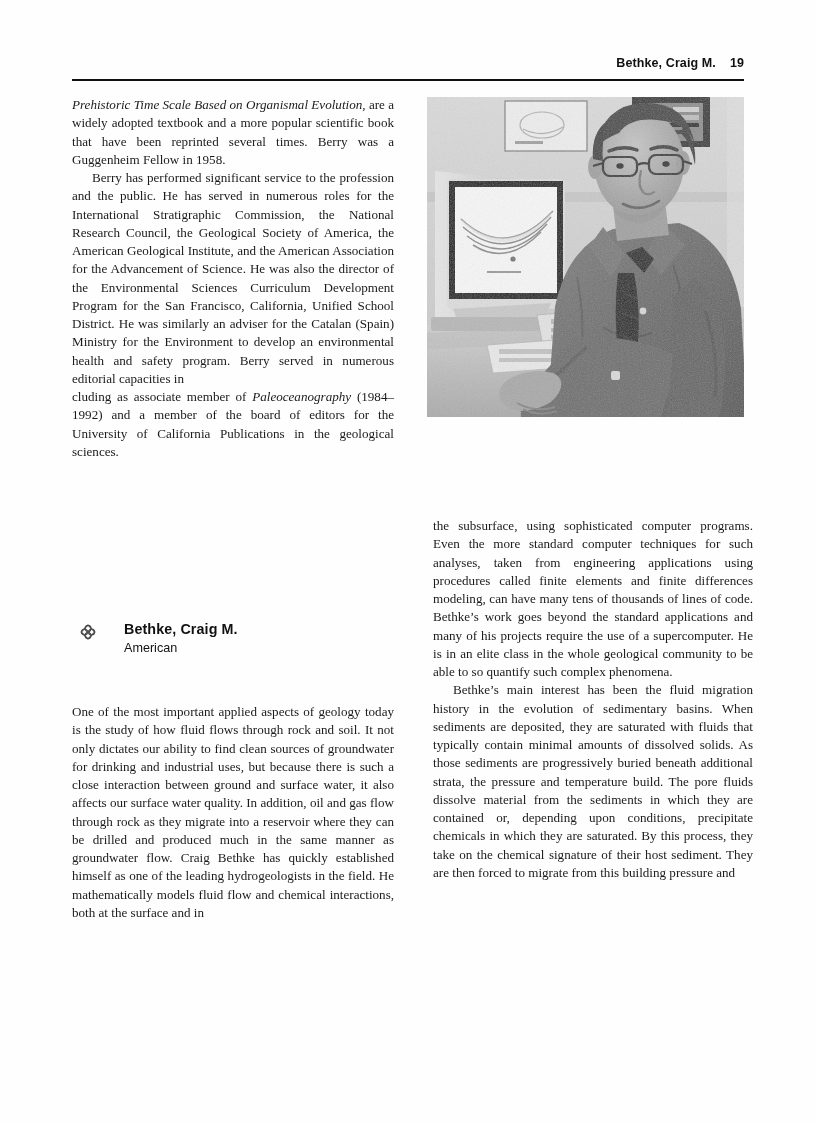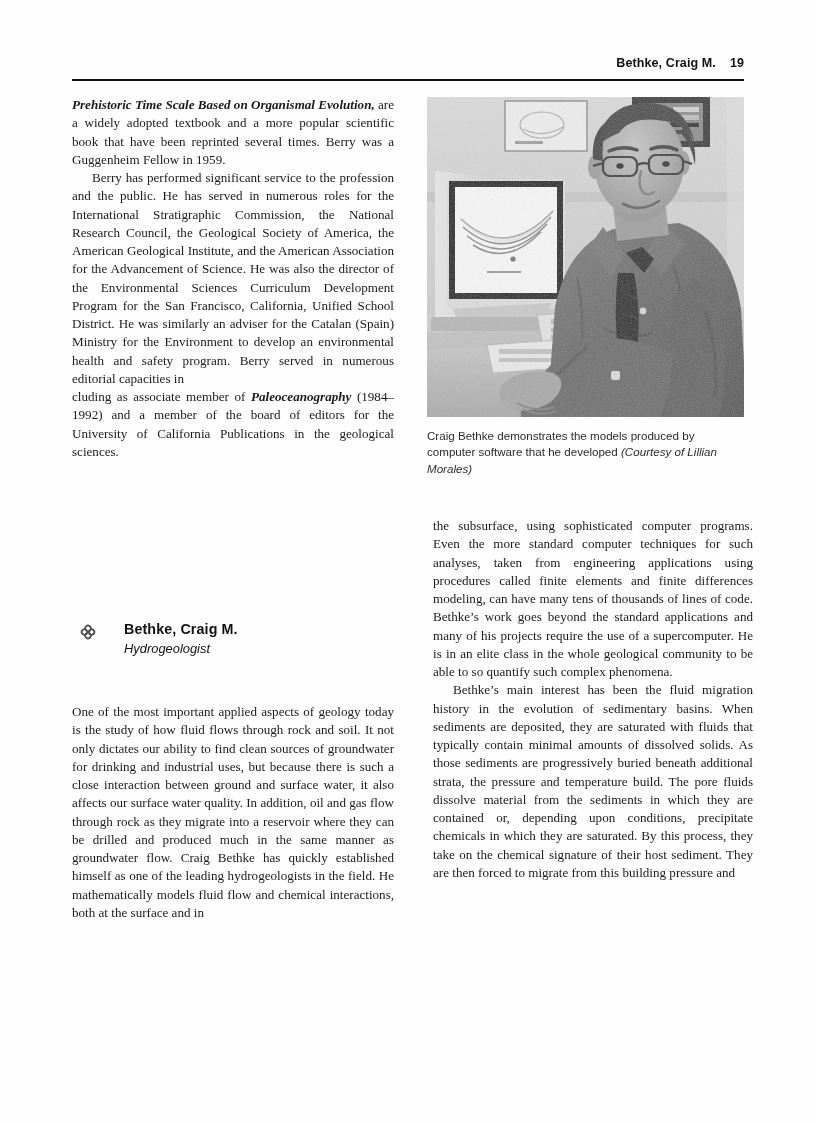--- a/index.html
+++ b/index.html
@@ -63,21 +63,21 @@
   }
   .col-left  { left: 72px;  top: 96px; width: 322px; }
   .col-right { left: 433px; top: 517px; width: 320px; }
 
   .col p {
     margin: 0;
   }
   .col p.indent {
     text-indent: 20px;
   }
-  .it { font-style: italic; font-weight: bold; }
+  .it { font-style: italic; }
 
   
   .entry-head {
     position: absolute;
     left: 72px;
     top: 620px;
     width: 322px;
   }
   .entry-orn {
     position: absolute;
@@ -135,40 +135,40 @@
 <body>
 
 <div class="page">
 
   <div class="running-head">
     <span class="rh-title">Bethke, Craig M.</span><span class="rh-page">19</span>
   </div>
   <div class="head-rule"></div>
 
   <div class="col col-left">
-    <p><span class="it">Prehistoric Time Scale Based on Organismal Evolution,</span><span> are a widely adopted textbook and a more popular scientific book that have been reprinted several times. Berry was a Guggenheim Fellow in 1959.</span></p>
+    <p><span class="it">Prehistoric Time Scale Based on Organismal Evolution,</span><span> are a widely adopted textbook and a more popular scientific book that have been reprinted several times. Berry was a Guggenheim Fellow in 1958.</span></p>
     <p class="indent">Berry has performed significant service to the profession and the public. He has served in numerous roles for the International Stratigraphic Commission, the National Research Council, the Geological Society of America, the American Geological Institute, and the American Association for the Advancement of Science. He was also the director of the Environmental Sciences Curriculum Development Program for the San Francisco, California, Unified School District. He was similarly an adviser for the Catalan (Spain) Ministry for the Environment to develop an environmental health and safety program. Berry served in numerous editorial capacities in</p>
     <p><span>cluding as associate member of </span><span class="it">Paleoceanography</span><span> (1984–1992) and a member of the board of editors for the University of California Publications in the geological sciences.</span></p>
   </div>
 
   <div class="entry-head">
     <span class="entry-orn">
       <svg width="16" height="16" viewBox="0 0 16 16" aria-hidden="true">
         <g fill="none" stroke="#4a4a4a" stroke-width="1.2">
           <path d="M8 1.2 L14.8 8 L8 14.8 L1.2 8 Z"></path>
           <circle cx="8" cy="4.4" r="3.0"></circle>
           <circle cx="8" cy="11.6" r="3.0"></circle>
           <circle cx="4.4" cy="8" r="3.0"></circle>
           <circle cx="11.6" cy="8" r="3.0"></circle>
         </g>
       </svg>
     </span>
     <div class="entry-lines">
       <div class="entry-name">Bethke, Craig M.</div>
-      <div class="entry-field">Hydrogeologist</div>
+      <div class="entry-nat">American</div>
     </div>
   </div>
 
   <div class="col" style="left:72px; top:703px; width:322px;">
     <p>One of the most important applied aspects of geology today is the study of how fluid flows through rock and soil. It not only dictates our ability to find clean sources of groundwater for drinking and industrial uses, but because there is such a close interaction between ground and surface water, it also affects our surface water quality. In addition, oil and gas flow through rock as they migrate into a reservoir where they can be drilled and produced much in the same manner as groundwater flow. Craig Bethke has quickly established himself as one of the leading hydrogeologists in the field. He mathematically models fluid flow and chemical interactions, both at the surface and in</p>
   </div>
 
   <div class="photo">
     <svg width="317" height="320" viewBox="0 0 317 320" aria-hidden="true">
       <defs>
@@ -333,22 +333,19 @@
         <rect x="184" y="274" width="9" height="9" rx="2" fill="#d6d6d6"></rect>
 
         <path d="M268 180 q34 34 30 96 q-2 30 -6 44 l-54 0 q12 -70 8 -120 Z" fill="#676767"></path>
         <path d="M278 214 q14 40 10 86" stroke="#515151" stroke-width="3" fill="none" opacity="0.5"></path>
 
         <rect x="0" y="0" width="317" height="320" fill="none"></rect>
       </g>
     </svg>
   </div>
 
-  <div class="caption">
-    <span>Craig Bethke demonstrates the models produced by computer software that he developed </span><span class="courtesy">(Courtesy of Lillian Morales)</span>
-  </div>
 
   <div class="col col-right">
     <p>the subsurface, using sophisticated computer programs. Even the more standard computer techniques for such analyses, taken from engineering applications using procedures called finite elements and finite differences modeling, can have many tens of thousands of lines of code. Bethke’s work goes beyond the standard applications and many of his projects require the use of a supercomputer. He is in an elite class in the whole geological community to be able to so quantify such complex phenomena.</p>
     <p class="indent">Bethke’s main interest has been the fluid migration history in the evolution of sedimentary basins. When sediments are deposited, they are saturated with fluids that typically contain minimal amounts of dissolved solids. As those sediments are progressively buried beneath additional strata, the pressure and temperature build. The pore fluids dissolve material from the sediments in which they are contained or, depending upon conditions, precipitate chemicals in which they are saturated. By this process, they take on the chemical signature of their host sediment. They are then forced to migrate from this building pressure and</p>
   </div>
 
 </div>
 
 </body></html>

